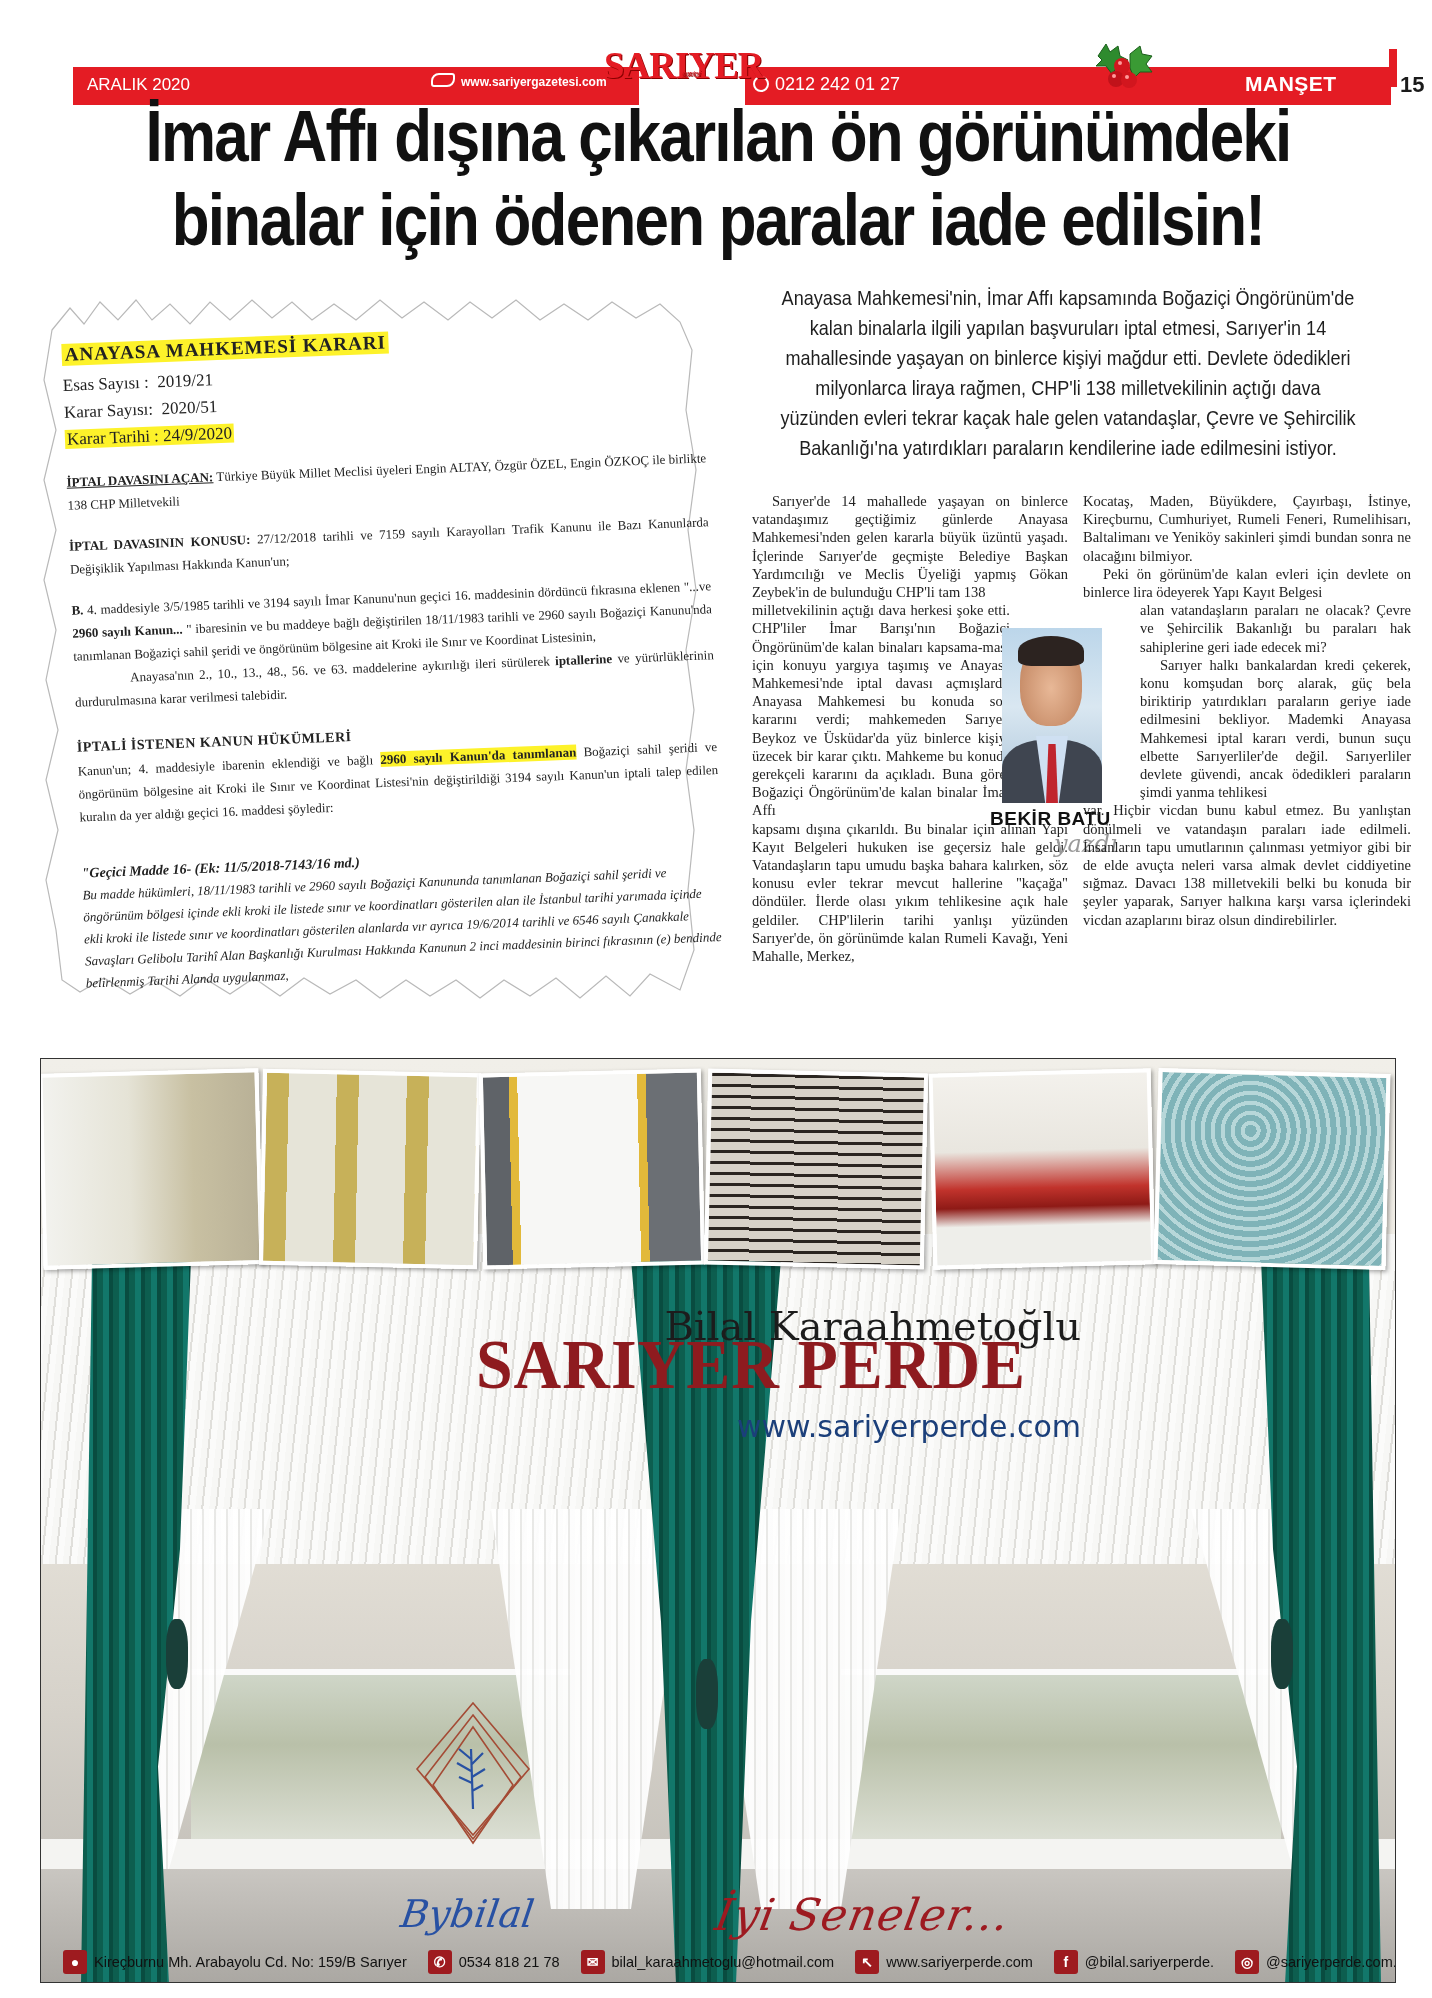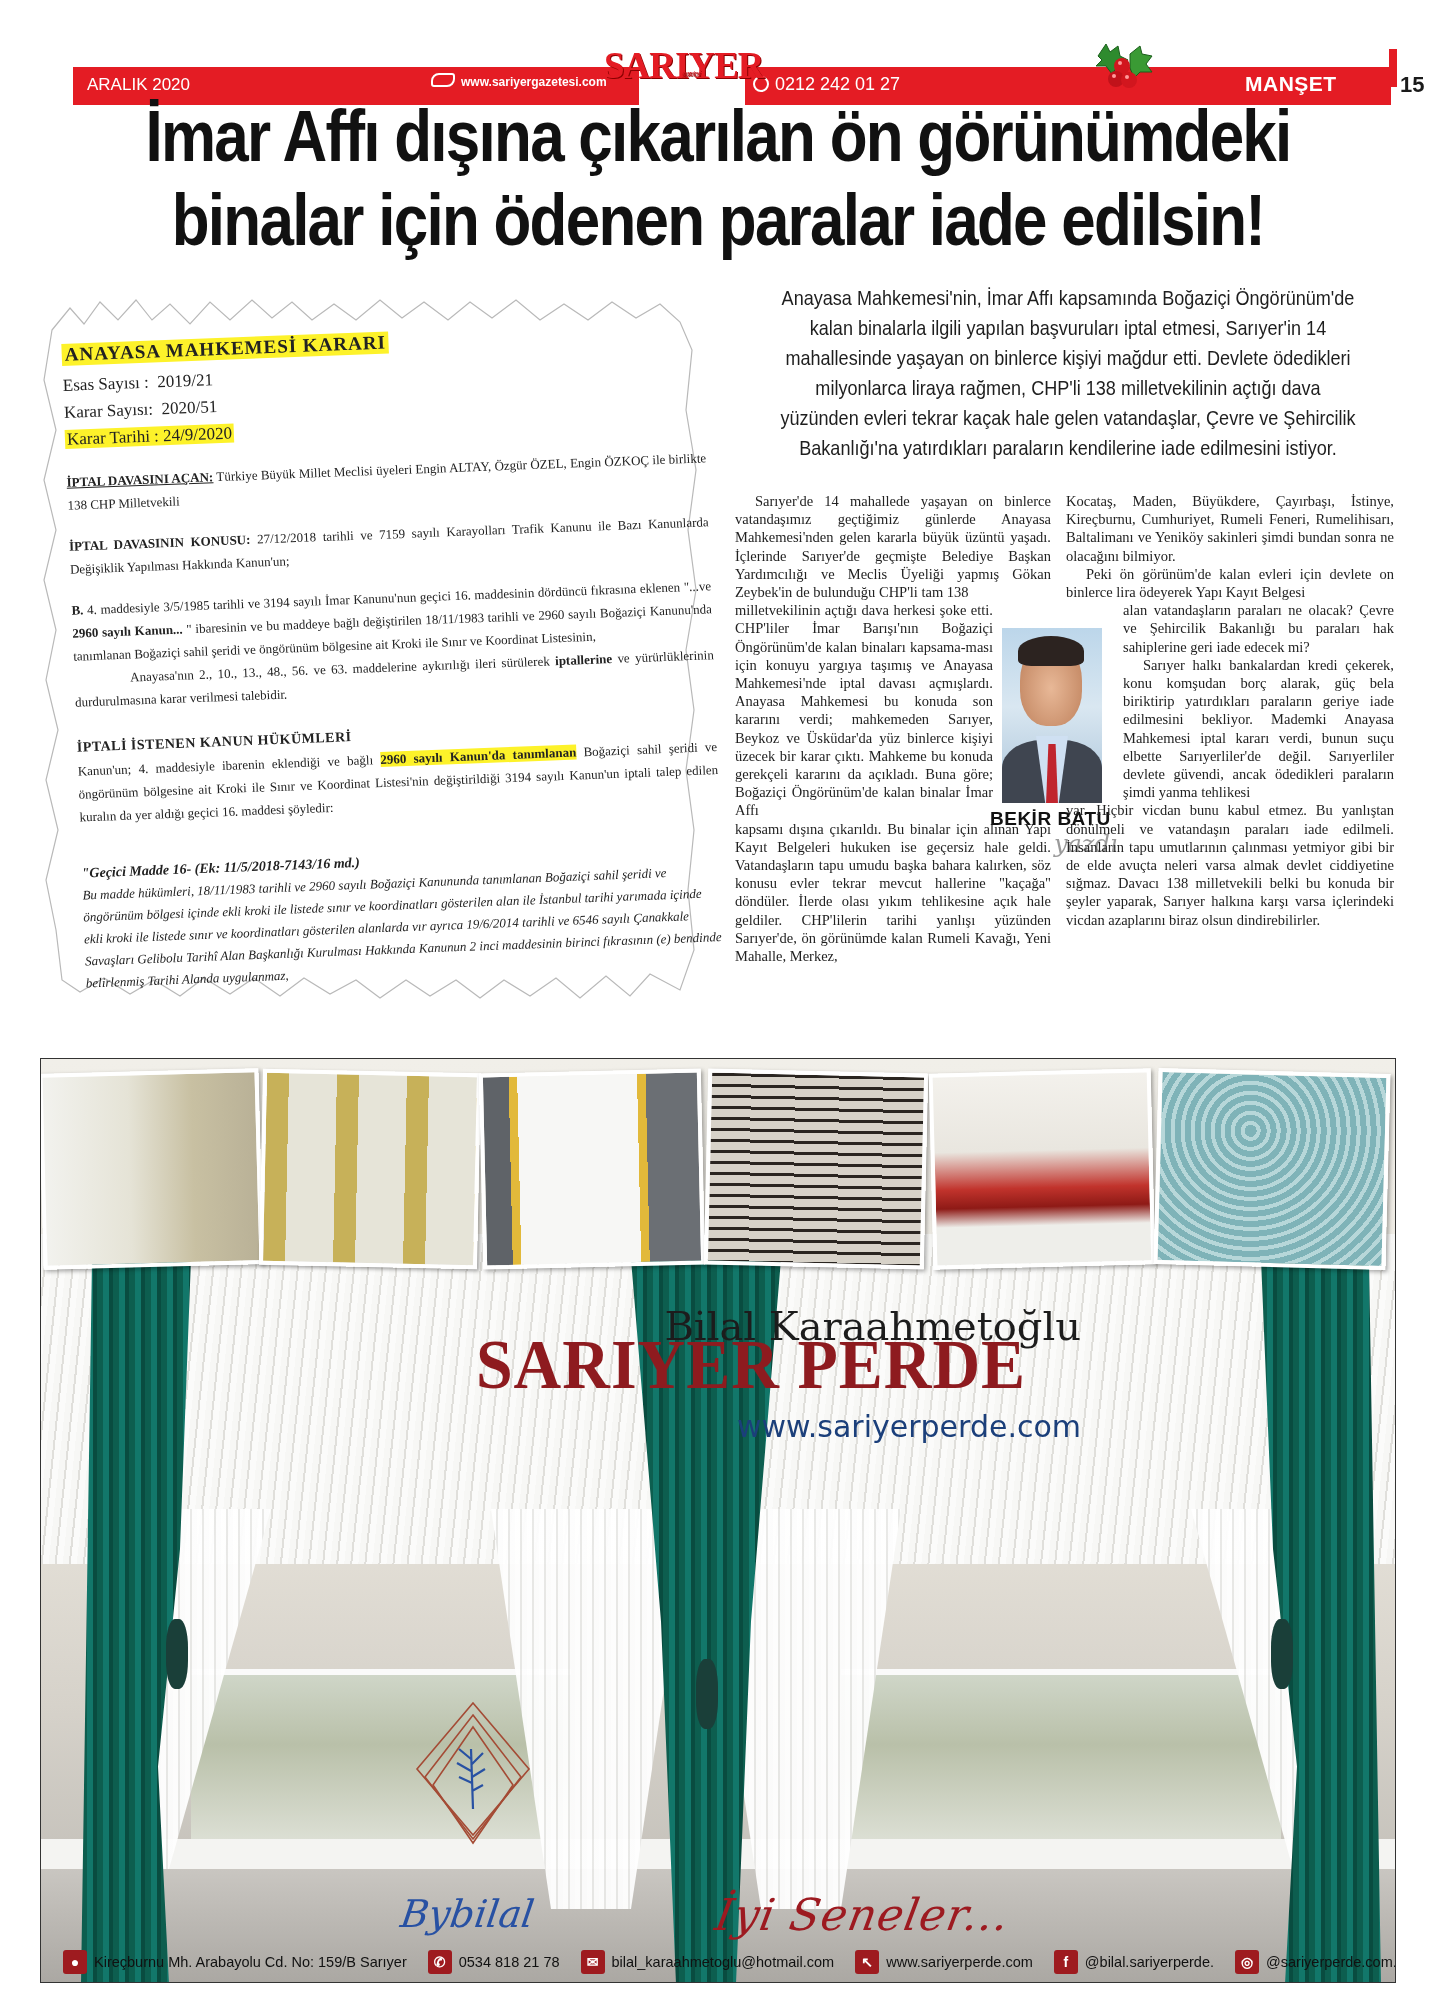--- a/index.html
+++ b/index.html
@@ -36,21 +36,21 @@
   .doc p.ind { text-indent: 56px; margin-top: 0; }
   .doc .sub { font-size: 14px; font-weight: bold; margin-top: 26px; letter-spacing: 0.5px; }
   .doc .hl { background: #fdf22a; }
   .doc .ital { font-style: italic; font-size: 13px; line-height: 22px; margin-top: 34px; }
   .doc .ital b { font-size: 14px; }
 
   
   .lead { position: absolute; left: 730px; top: 283px; width: 676px; text-align: center; font-family: "Liberation Sans", sans-serif; font-size: 21px; line-height: 30px; color: #1e1e1e; transform: scaleX(0.86); transform-origin: center top; }
 
   
-  .col { position: absolute; font-family: "Liberation Serif", serif; font-size: 14.5px; line-height: 18.2px; color: #222; text-align: justify; }
+  .col { position: absolute; font-family: "Liberation Serif", serif; font-size: 14.5px; line-height: 18.2px; color: #222; text-align: justify; margin-left: 17px; }
   .col p { text-indent: 20px; }
   .col p.noind { text-indent: 0; }
   .col1 { left: 735px; top: 492px; width: 316px; }
   .col2 { left: 1066px; top: 492px; width: 328px; }
   .author-photo { position: absolute; left: 1002px; top: 628px; width: 100px; height: 175px; background: linear-gradient(180deg,#bcd6ea 0%, #d9e7f1 45%, #a9c3d9 100%); overflow: hidden; }
   .author-photo .head { position:absolute; left: 18px; top: 14px; width: 62px; height: 84px; border-radius: 46% 46% 42% 42%; background: radial-gradient(ellipse at 50% 55%, #e8b897 0%, #c98f6b 70%, #a8704e 100%); }
   .author-photo .hair { position:absolute; left: 16px; top: 8px; width: 66px; height: 30px; border-radius: 50% 50% 20% 20%; background:#2c2320; }
   .author-photo .suit { position:absolute; left: 0; top: 112px; width: 100px; height: 70px; background: #3f4550; border-radius: 40% 40% 0 0; }
   .author-photo .shirt { position:absolute; left: 34px; top: 108px; width: 32px; height: 70px; background: #cfe0f2; clip-path: polygon(0 0,100% 0,70% 100%,30% 100%); }
   .author-photo .tie { position:absolute; left: 44px; top: 116px; width: 12px; height: 60px; background: #c0252e; clip-path: polygon(20% 0,80% 0,100% 100%,0 100%); }

